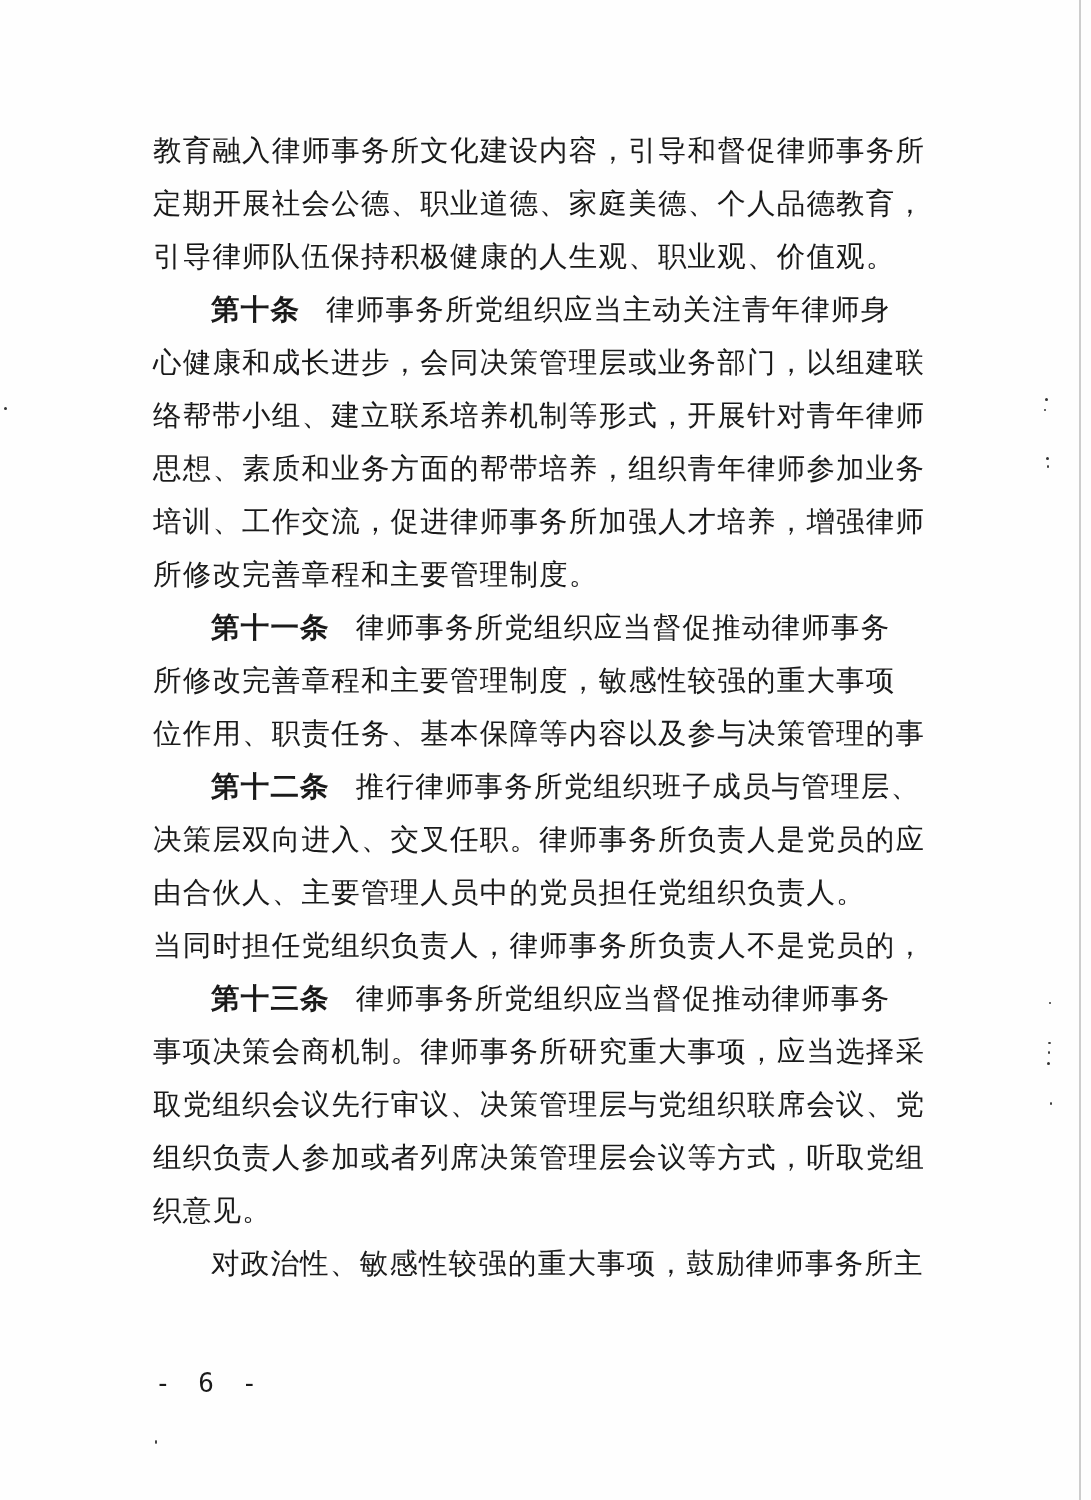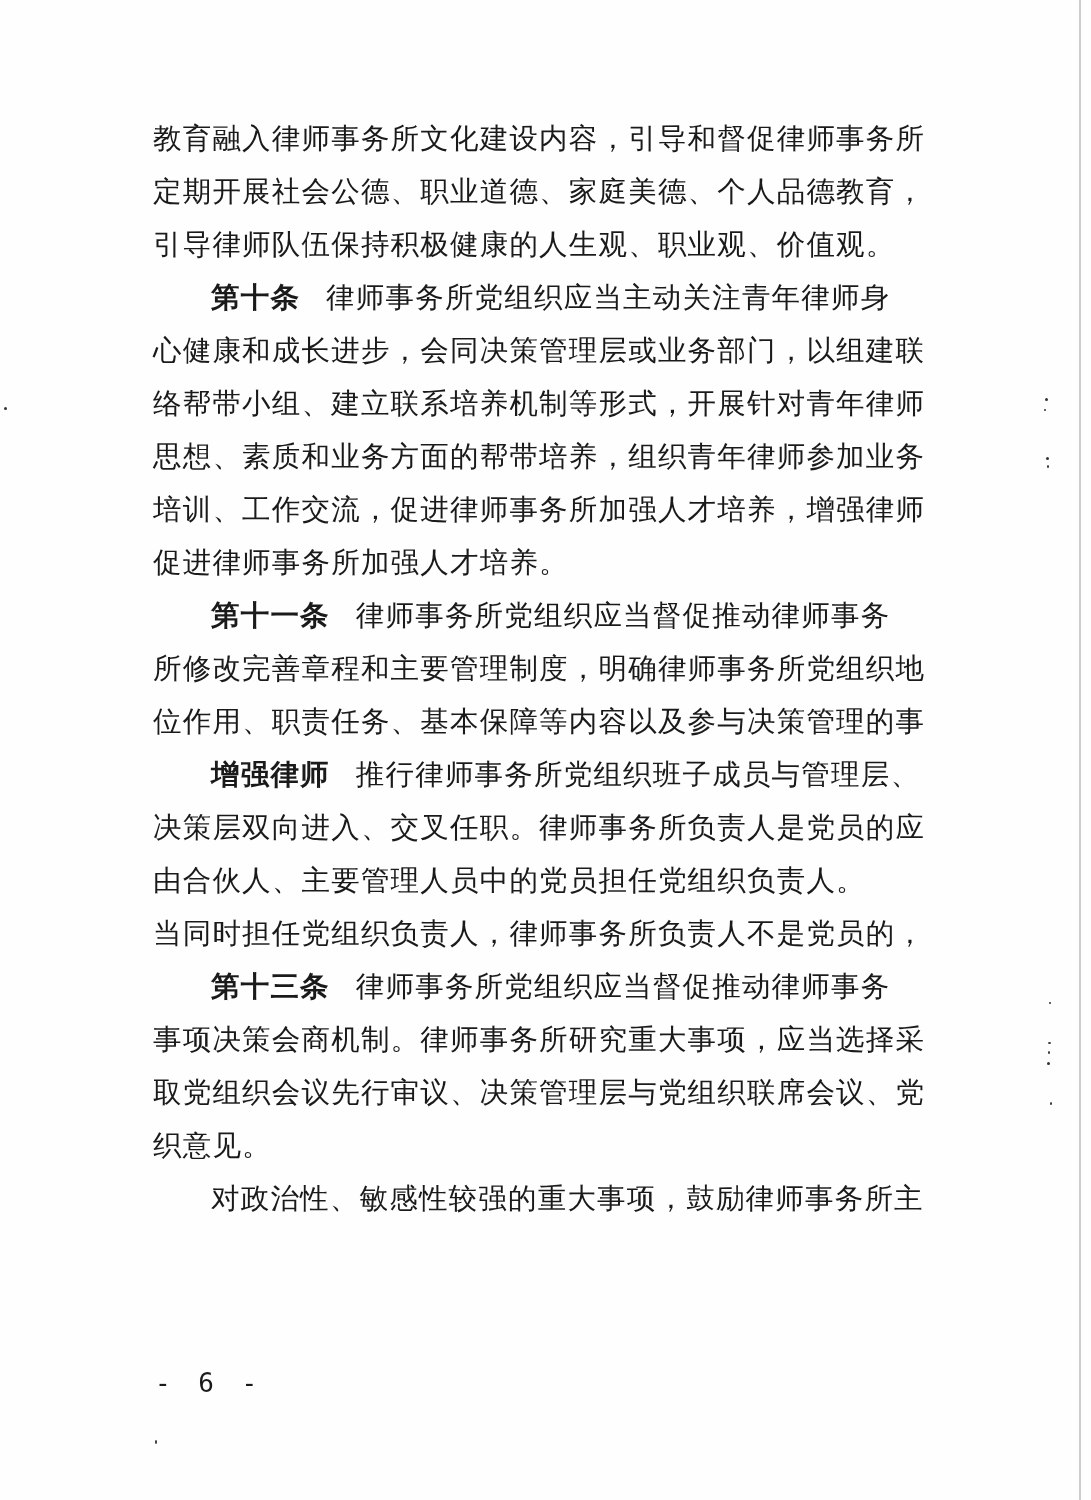--- a/index.html
+++ b/index.html
@@ -27,21 +27,21 @@
     left: 1079px;
     top: 0;
     width: 2px;
     height: 1500px;
     background: #b8b8b8;
     opacity: 0.7;
   }
   .body-text {
     position: absolute;
     left: 153px;
-    top: 120px;
+    top: 132px;
     width: 745px;
   }
   .line {
     height: 53px;
     line-height: 38px;
     font-size: 28.5px;
     letter-spacing: 1.2px;
     white-space: nowrap;
     overflow: visible;
   }
@@ -80,40 +80,41 @@
       <div class="line">定期开展社会公德、职业道德、家庭美德、个人品德教育，</div>
       <div class="line">引导律师队伍保持积极健康的人生观、职业观、价值观。</div>
     </div>
 
     <div class="paragraph">
       <div class="line indent"><span class="article-label">第十条</span><span>律师事务所党组织应当主动关注青年律师身</span></div>
       <div class="line">心健康和成长进步，会同决策管理层或业务部门，以组建联</div>
       <div class="line">络帮带小组、建立联系培养机制等形式，开展针对青年律师</div>
       <div class="line">思想、素质和业务方面的帮带培养，组织青年律师参加业务</div>
       <div class="line">培训、工作交流，促进律师事务所加强人才培养，增强律师</div>
-      <div class="line">促进律师事务所加强人才培养。</div>
+      <div class="line">所修改完善章程和主要管理制度。</div>
     </div>
 
     <div class="paragraph">
       <div class="line indent"><span class="article-label">第十一条</span><span>律师事务所党组织应当督促推动律师事务</span></div>
-      <div class="line">所修改完善章程和主要管理制度，明确律师事务所党组织地</div>
+      <div class="line">所修改完善章程和主要管理制度，敏感性较强的重大事项</div>
       <div class="line">位作用、职责任务、基本保障等内容以及参与决策管理的事</div>
     </div>
 
     <div class="paragraph">
-      <div class="line indent"><span class="article-label">增强律师</span><span>推行律师事务所党组织班子成员与管理层、</span></div>
+      <div class="line indent"><span class="article-label">第十二条</span><span>推行律师事务所党组织班子成员与管理层、</span></div>
       <div class="line">决策层双向进入、交叉任职。律师事务所负责人是党员的应</div>
       <div class="line">由合伙人、主要管理人员中的党员担任党组织负责人。</div>
       <div class="line">当同时担任党组织负责人，律师事务所负责人不是党员的，</div>
     </div>
 
     <div class="paragraph">
       <div class="line indent"><span class="article-label">第十三条</span><span>律师事务所党组织应当督促推动律师事务</span></div>
       <div class="line">事项决策会商机制。律师事务所研究重大事项，应当选择采</div>
       <div class="line">取党组织会议先行审议、决策管理层与党组织联席会议、党</div>
+      <div class="line">组织负责人参加或者列席决策管理层会议等方式，听取党组</div>
       <div class="line">织意见。</div>
     </div>
 
     <div class="paragraph">
       <div class="line indent">对政治性、敏感性较强的重大事项，鼓励律师事务所主</div>
     </div>
   </div>
 
   <div class="page-number">- 6 -</div>
 

